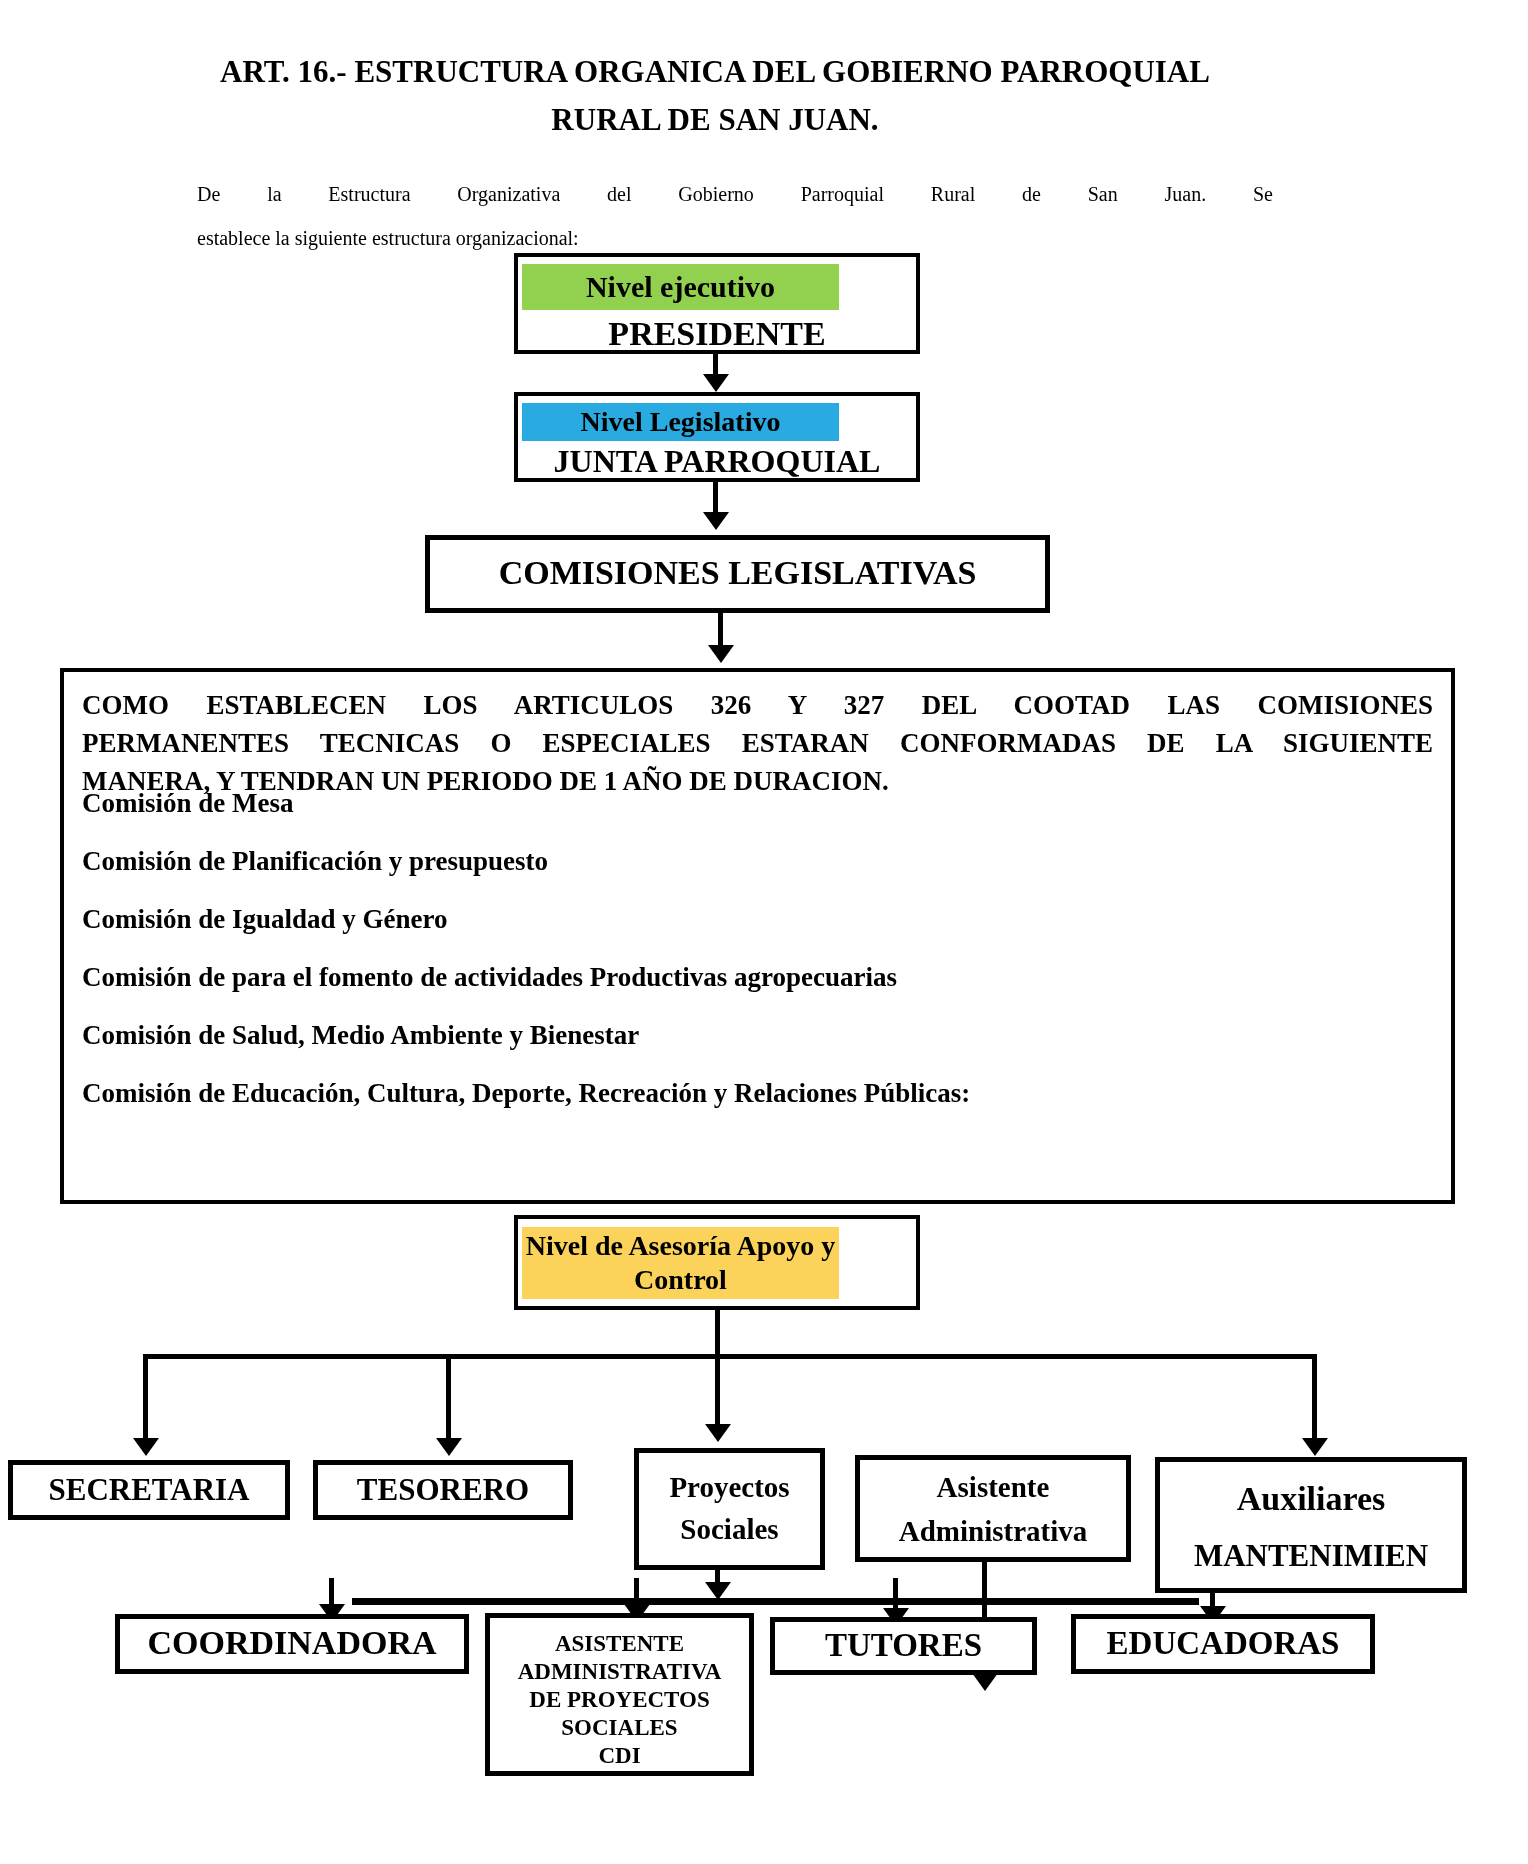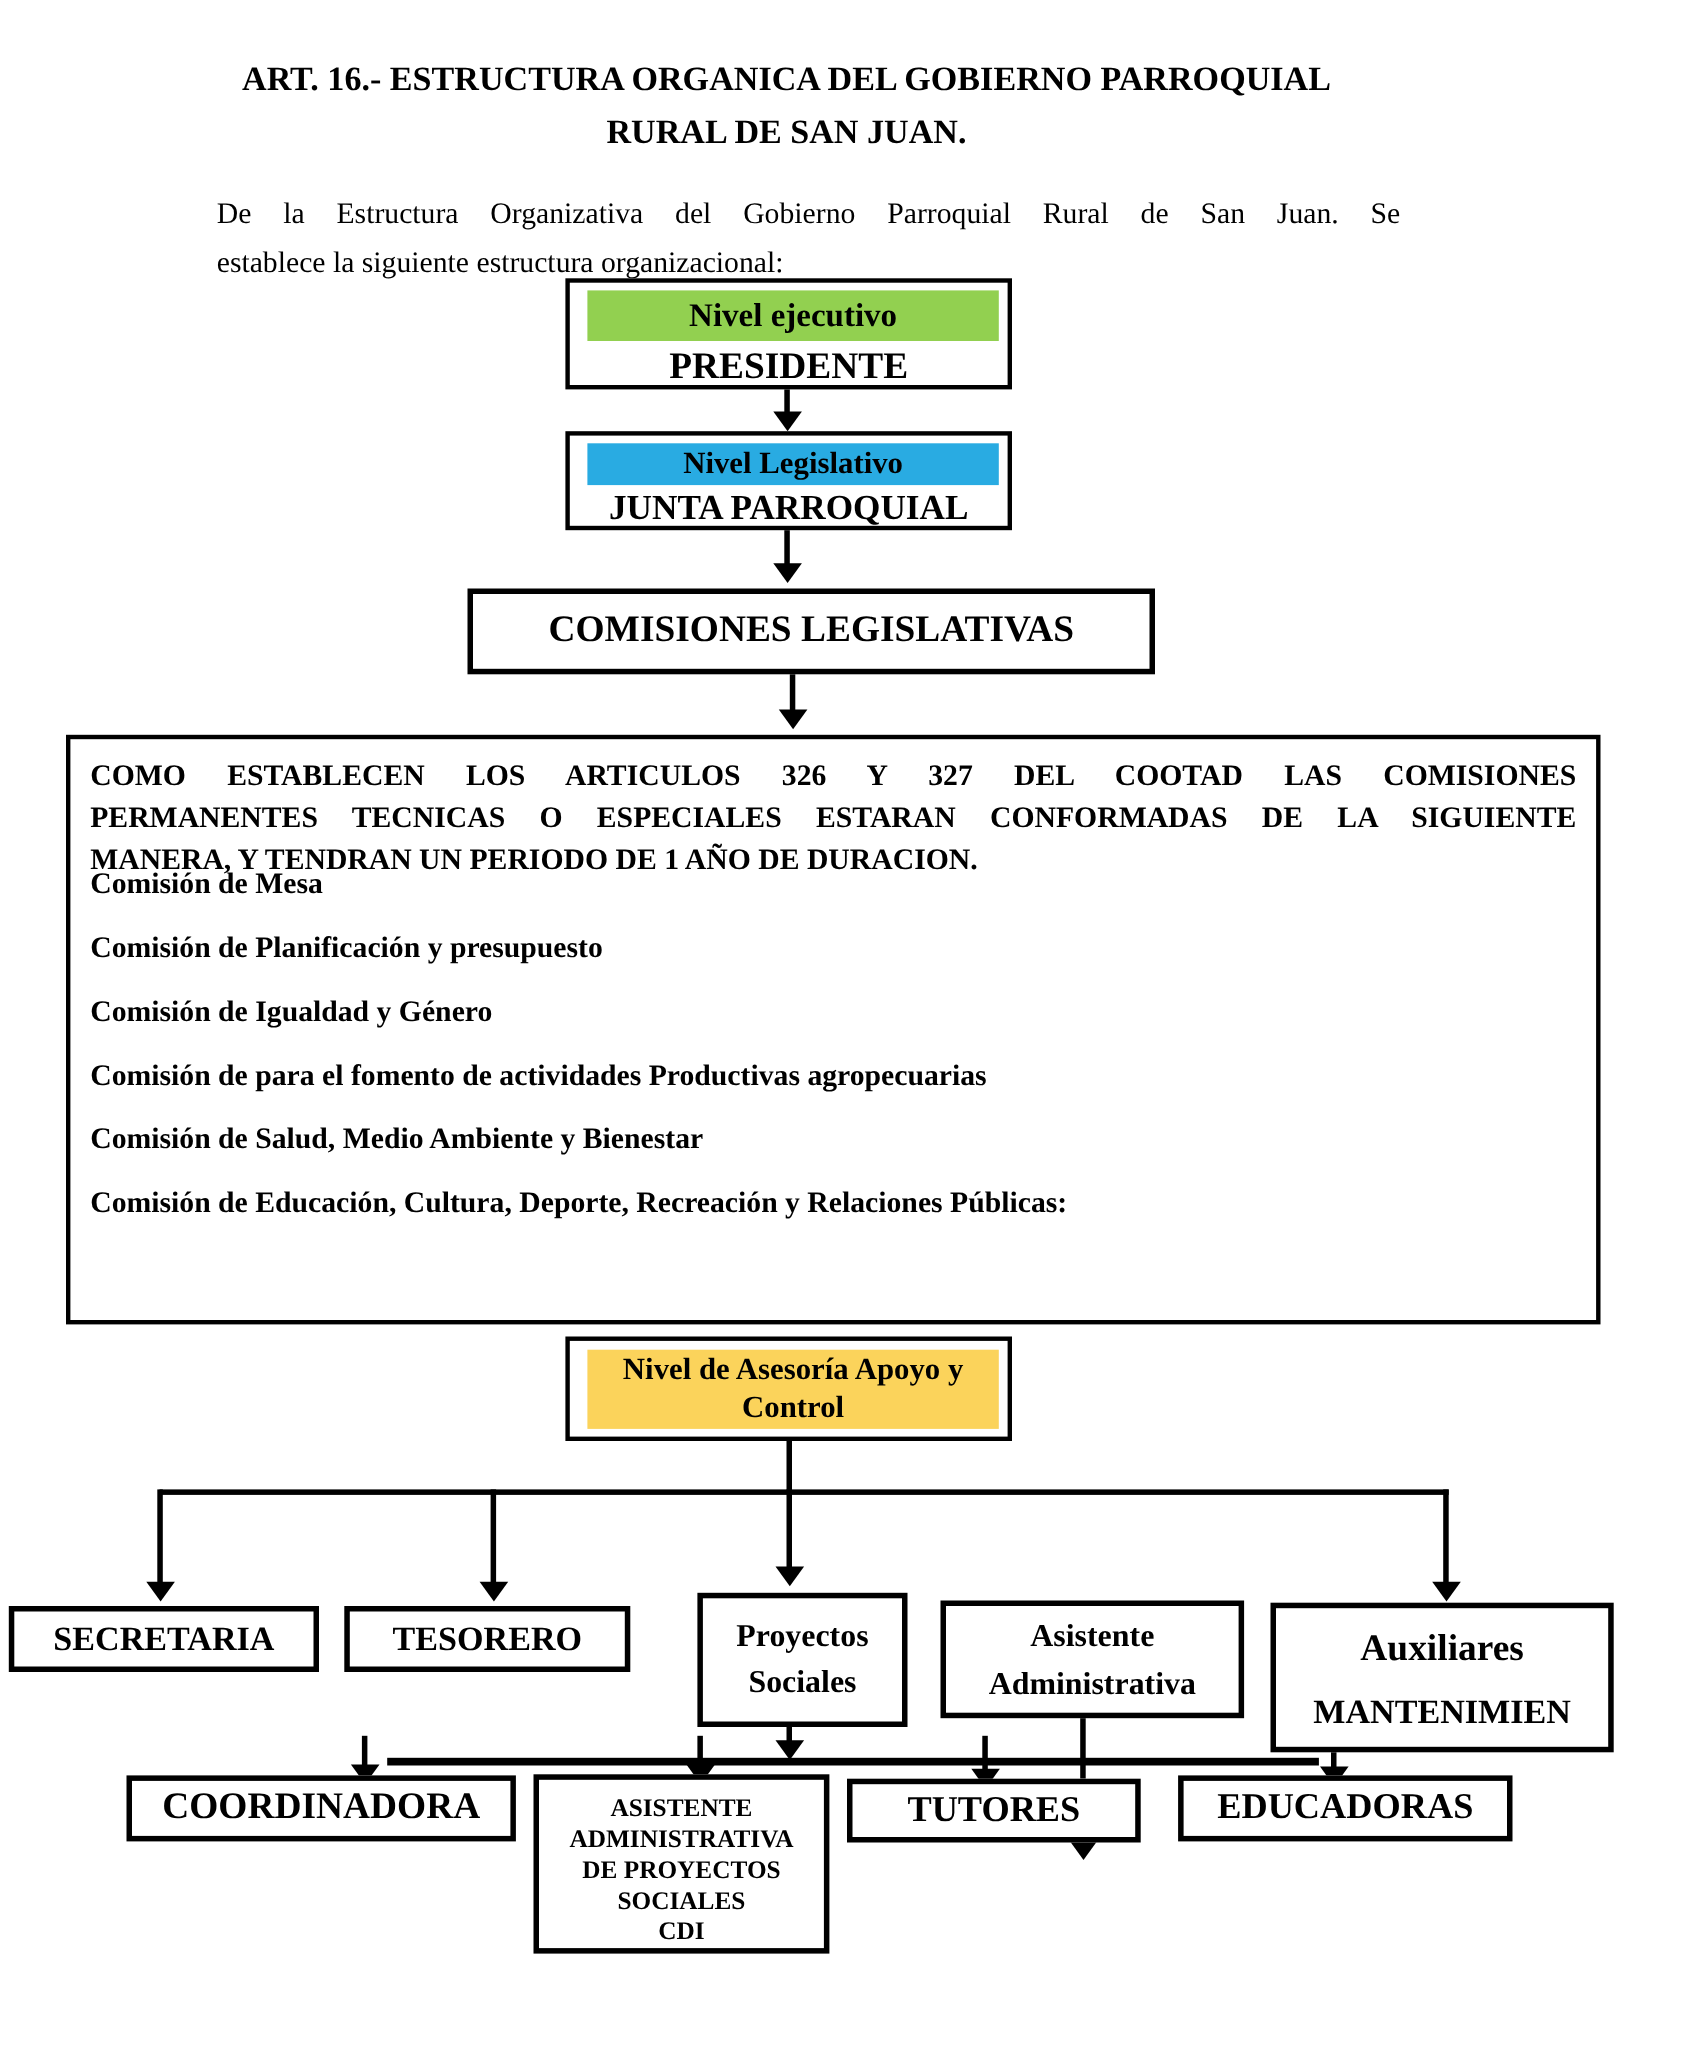--- a/index.html
+++ b/index.html
@@ -3,26 +3,26 @@
 <meta charset="utf-8">
 <style>
   html,body { margin:0; padding:0; background:#ffffff; }
   .canvas {
     position:relative; width:1528px; height:1864px; background:#ffffff;
     font-family:"Liberation Serif", serif; color:#000; overflow:hidden;
   }
   .abs { position:absolute; }
   .title-block { left:160px; top:48px; width:1110px; text-align:center;
     font-weight:bold; font-size:31px; line-height:48px; }
-  .intro-block { left:197px; top:172px; width:1076px; font-size:27px; line-height:44px; }
+  .intro-block { left:197px; top:172px; width:1076px; font-size:20px; line-height:44px; }
   .jline { text-align:justify; text-align-last:justify; }
   .obox { position:absolute; border:4px solid #000; background:#fff;
     box-sizing:border-box; text-align:center; }
   .thick { border-width:5px; }
-  .lvlbar { position:absolute; left:16px; width:374px; font-weight:bold; }
+  .lvlbar { position:absolute; left:4px; width:317px; font-weight:bold; }
   .vline { position:absolute; background:#000; width:5px; }
   .hline { position:absolute; background:#000; }
   .ah { position:absolute; width:0; height:0;
     border-left:13px solid transparent; border-right:13px solid transparent;
     border-top:18px solid #000; }
   .bigtxt { position:absolute; left:18px; width:1351px; font-weight:bold;
     font-size:27px; line-height:38px; text-align:left; }
   .item { position:absolute; left:18px; width:1351px; font-weight:bold;
     font-size:27px; text-align:left; white-space:nowrap; }
   .rolelbl { position:absolute; left:0; width:100%; font-weight:bold; }

